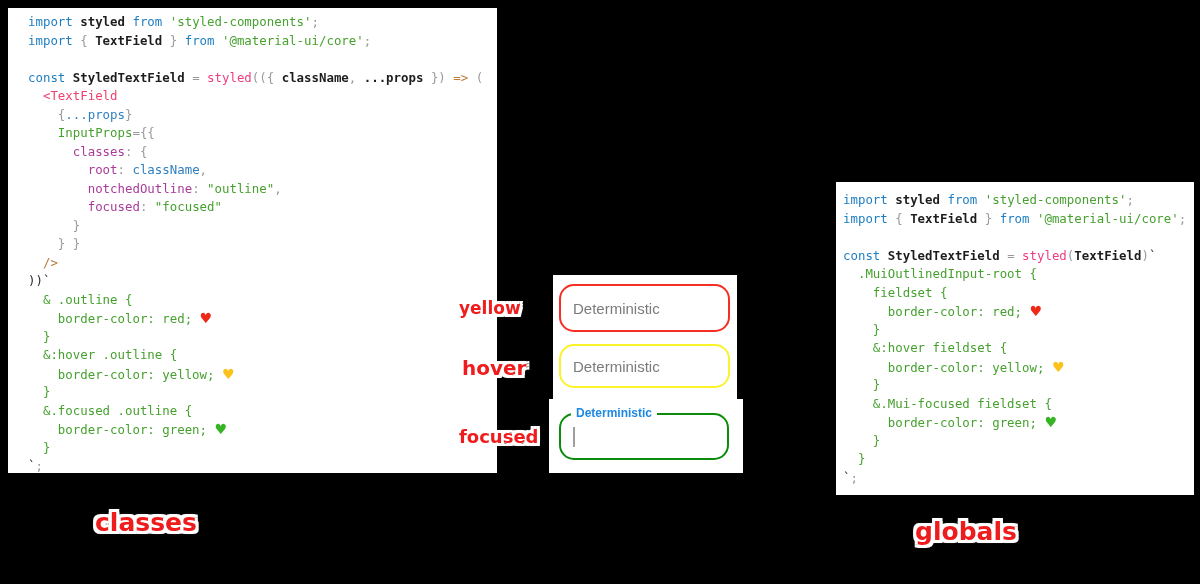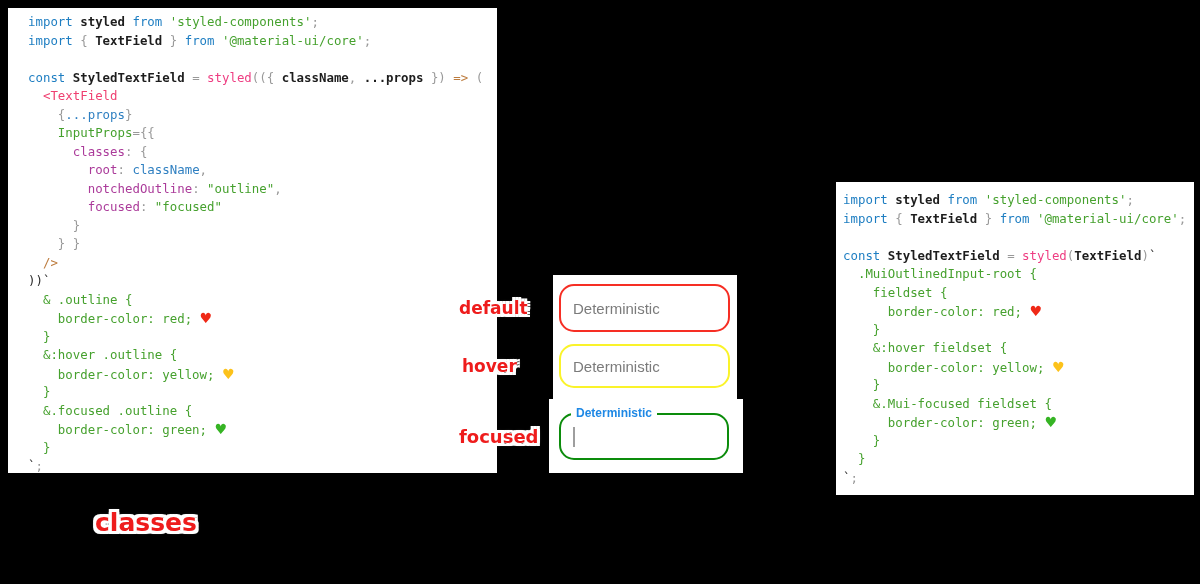--- a/index.html
+++ b/index.html
@@ -60,21 +60,21 @@
   
   .red-label {
     position: absolute; color: var(--label-red); font-weight: bold;
     text-shadow:
       -3px -3px 0 #fff, 3px -3px 0 #fff, -3px 3px 0 #fff, 3px 3px 0 #fff,
       -3px 0 0 #fff, 3px 0 0 #fff, 0 -3px 0 #fff, 0 3px 0 #fff,
       0 0 4px #fff;
     z-index: 5;
   }
   .lbl-default { left: 459px; top: 298px; font-size: 17px; }
-  .lbl-hover   { left: 462px; top: 356px; font-size: 17px; text-align: right; }
+  .lbl-hover   { left: 462px; top: 356px; font-size: 20px; text-align: right; }
   .lbl-focused { left: 459px; top: 426px; font-size: 18px; }
   .cap-classes { left: 95px;  top: 508px; font-size: 25px; }
   .cap-globals { left: 915px; top: 517px; font-size: 25px; }
 </style>
 </head>
 <body>
 
 <div class="stage">
 
   <div class="code-block code-left"><div class="cl"><span class="tk-k">import </span><span class="tk-i">styled</span><span class="tk-k"> from </span><span class="tk-s">'styled-components'</span><span class="tk-p">;</span></div><div class="cl"><span class="tk-k">import </span><span class="tk-p">{ </span><span class="tk-i">TextField</span><span class="tk-p"> } </span><span class="tk-k">from </span><span class="tk-s">'@material-ui/core'</span><span class="tk-p">;</span></div><div class="cl">&nbsp;</div><div class="cl"><span class="tk-k">const </span><span class="tk-i">StyledTextField</span><span class="tk-p"> = </span><span class="tk-f">styled</span><span class="tk-p">(({ </span><span class="tk-i">className</span><span class="tk-p">, </span><span class="tk-i">...props</span><span class="tk-p"> }) </span><span class="tk-a">=&gt; </span><span class="tk-p">(</span></div><div class="cl"><span class="tk-p">  </span><span class="tk-t">&lt;TextField</span></div><div class="cl"><span class="tk-p">    {</span><span class="tk-v">...props</span><span class="tk-p">}</span></div><div class="cl"><span class="tk-p">    </span><span class="tk-g">InputProps</span><span class="tk-p">={{</span></div><div class="cl"><span class="tk-p">      </span><span class="tk-m">classes</span><span class="tk-p">: {</span></div><div class="cl"><span class="tk-p">        </span><span class="tk-m">root</span><span class="tk-p">: </span><span class="tk-v">className</span><span class="tk-p">,</span></div><div class="cl"><span class="tk-p">        </span><span class="tk-m">notchedOutline</span><span class="tk-p">: </span><span class="tk-s">"outline"</span><span class="tk-p">,</span></div><div class="cl"><span class="tk-p">        </span><span class="tk-m">focused</span><span class="tk-p">: </span><span class="tk-s">"focused"</span></div><div class="cl"><span class="tk-p">      }</span></div><div class="cl"><span class="tk-p">    } }</span></div><div class="cl"><span class="tk-a">  /&gt;</span></div><div class="cl"><span class="tk-d">))`</span></div><div class="cl"><span class="tk-g">  &amp; .outline {</span></div><div class="cl"><span class="tk-g">    border-color: red; </span><span class="tk-hr">♥</span></div><div class="cl"><span class="tk-g">  }</span></div><div class="cl"><span class="tk-g">  &amp;:hover .outline {</span></div><div class="cl"><span class="tk-g">    border-color: yellow; </span><span class="tk-hy">♥</span></div><div class="cl"><span class="tk-g">  }</span></div><div class="cl"><span class="tk-g">  &amp;.focused .outline {</span></div><div class="cl"><span class="tk-g">    border-color: green; </span><span class="tk-hg">♥</span></div><div class="cl"><span class="tk-g">  }</span></div><div class="cl"><span class="tk-d">`</span><span class="tk-p">;</span></div></div>
@@ -90,19 +90,20 @@
 
   <div class="tfield tf-hover">
     <span class="tf-placeholder">Deterministic</span>
   </div>
 
   <div class="tfield tf-focused">
     <span class="tf-legend">Deterministic</span>
     <span class="tf-cursor"></span>
   </div>
 
-  <div class="red-label lbl-default">default</div>
+  <div class="red-label lbl-default">yellow</div>
   <div class="red-label lbl-hover">hover</div>
   <div class="red-label lbl-focused">focused</div>
 
   <div class="red-label cap-classes">classes</div>
+  <div class="red-label cap-globals">globals</div>
 
 </div>
 
 </body></html>

